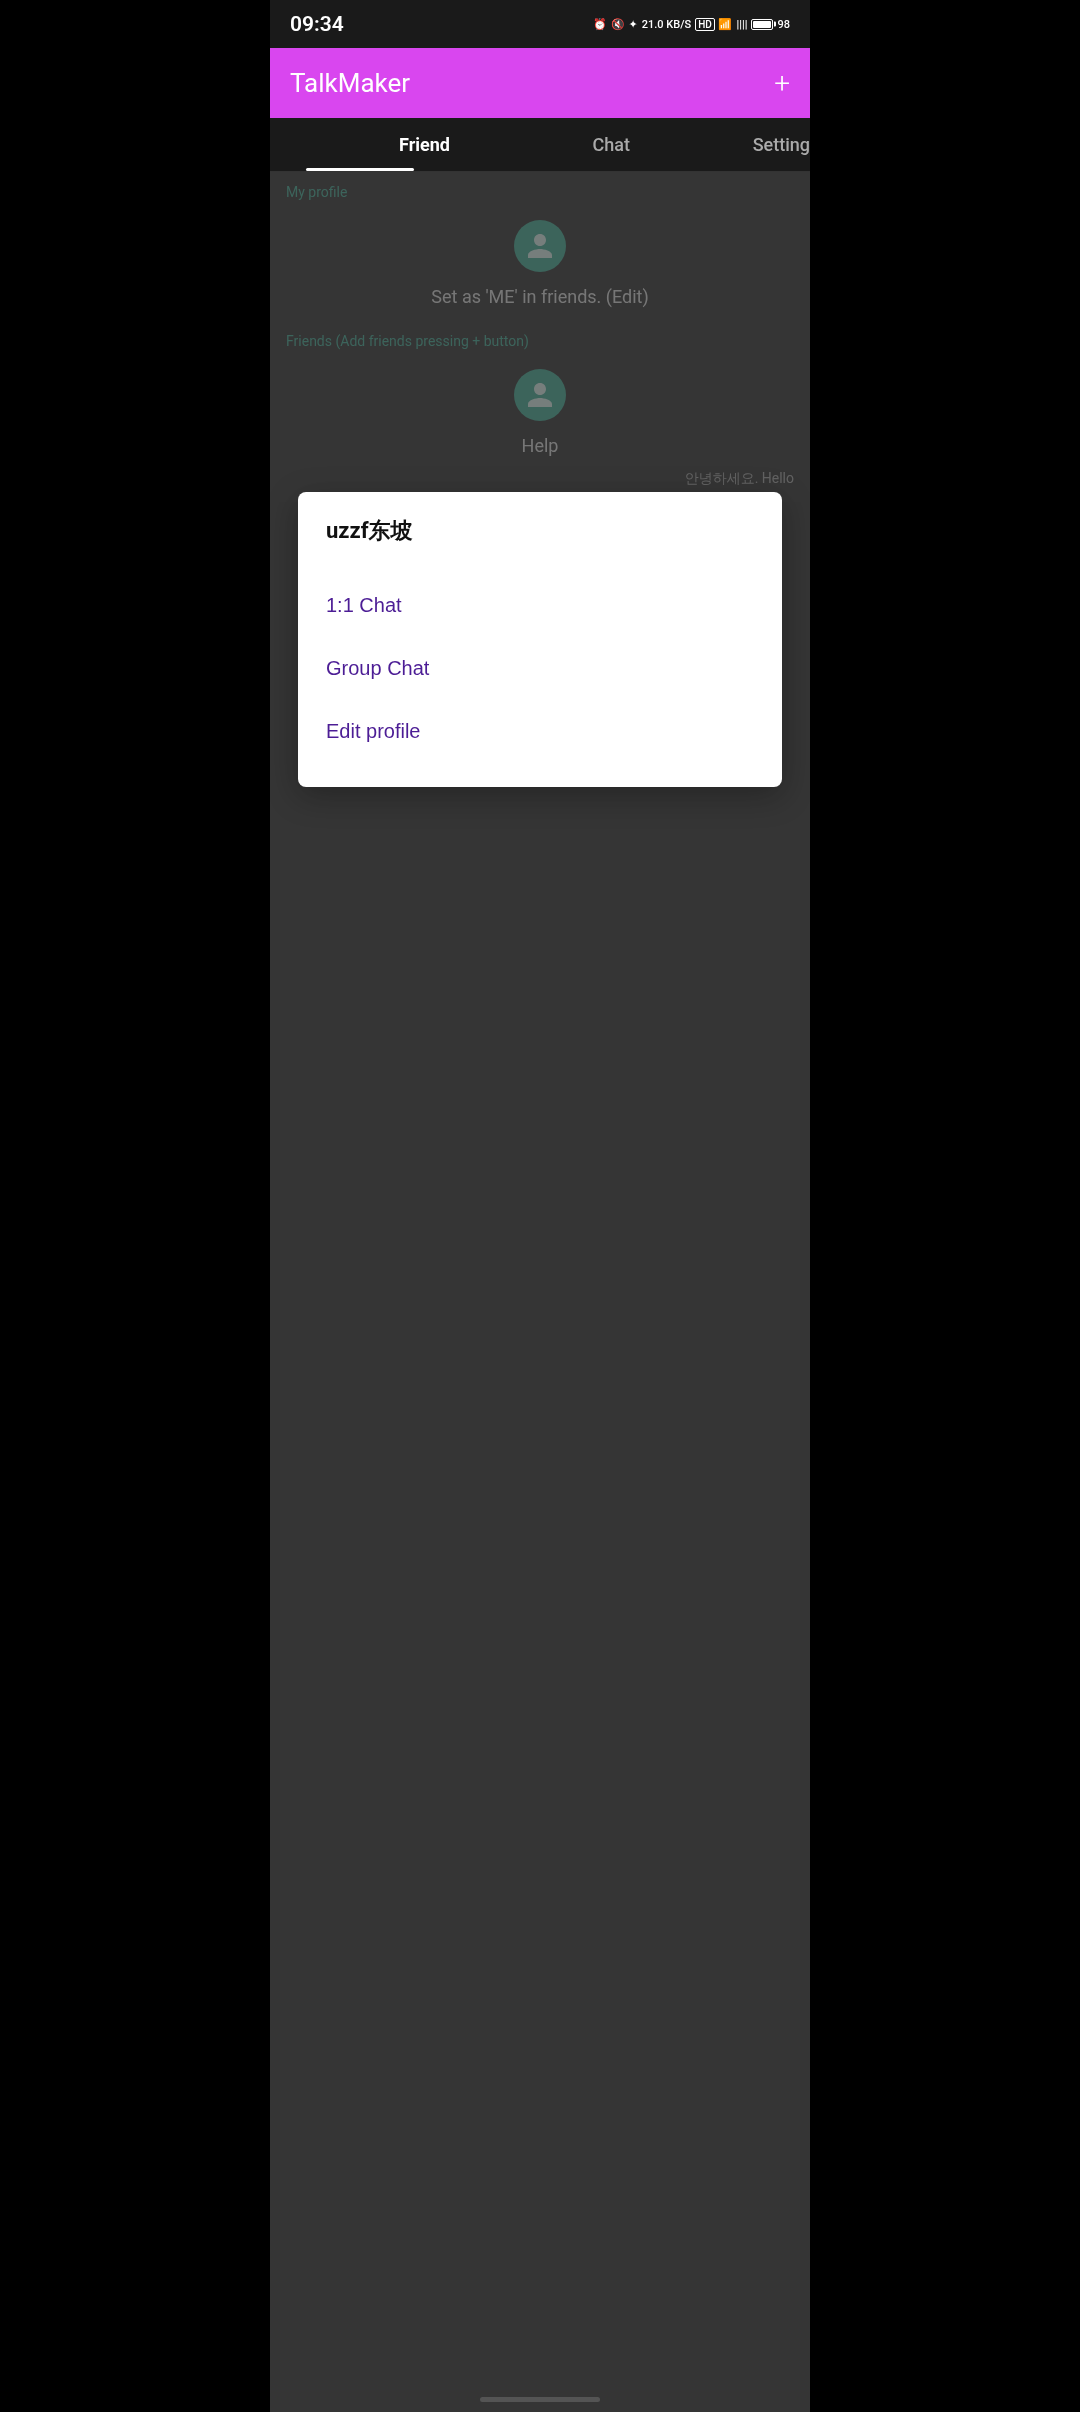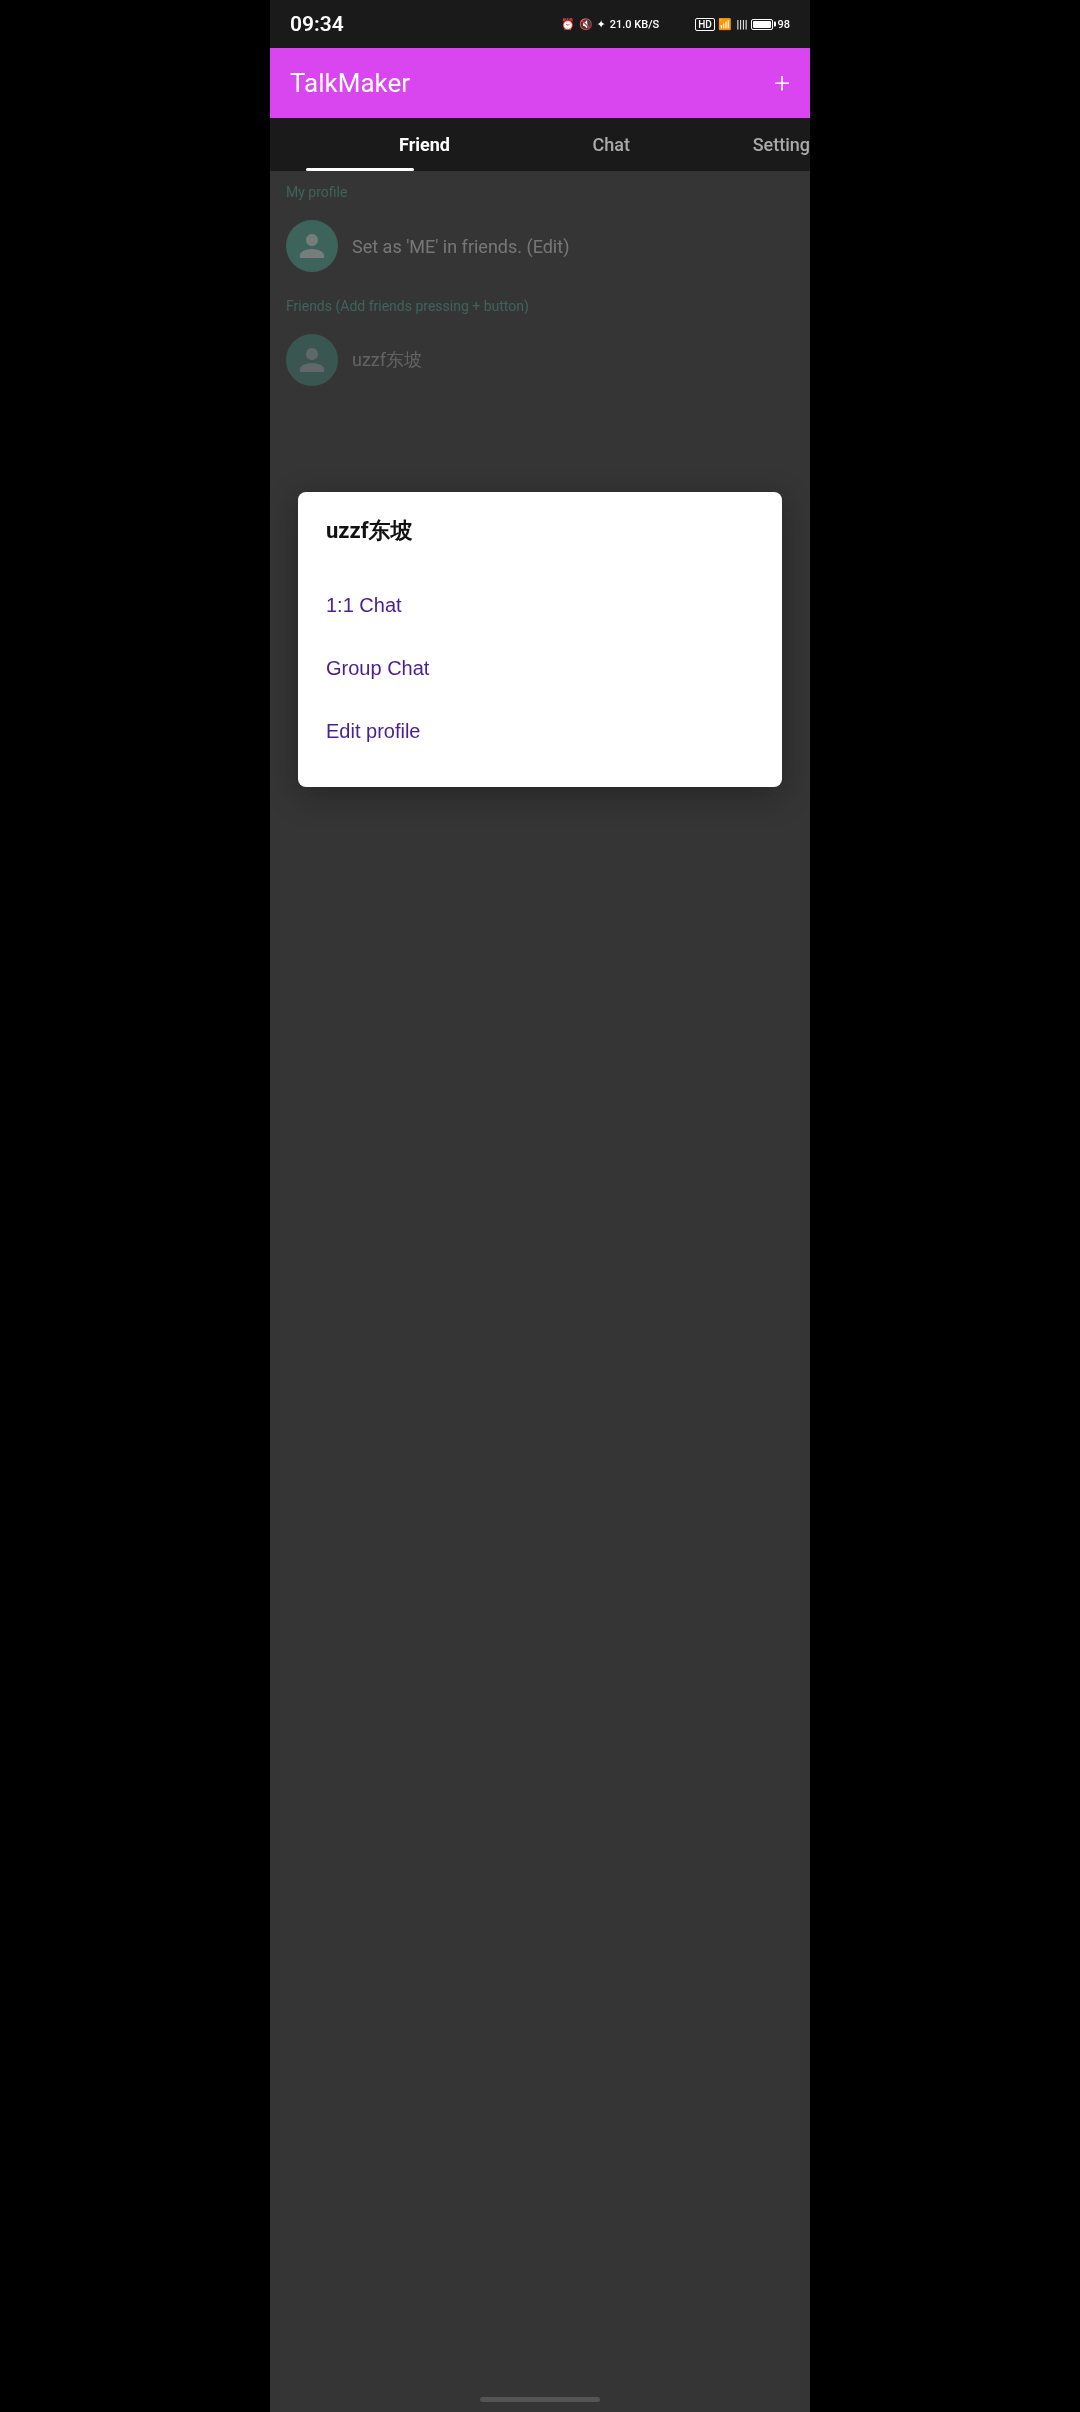--- a/index.html
+++ b/index.html
@@ -116,20 +116,21 @@
       font-size: 14px;
       padding: 12px 16px 6px;
     }
 
     .friend-item {
       display: flex;
       align-items: center;
       padding: 14px 16px;
       gap: 14px;
       background: rgba(60,60,60,0.5);
+      flex-direction: column;
     }
 
     .avatar {
       width: 52px;
       height: 52px;
       border-radius: 50%;
       background: #4caf9a;
       display: flex;
       align-items: center;
       justify-content: center;
@@ -248,21 +249,21 @@
 </head>
 <body>
 
 <div class="status-bar">
   <span class="status-time">09:34</span>
   <div class="status-icons">
     <span>⏰</span>
     <span>🔇</span>
     <span>✦</span>
     <span>21.0 KB/S</span>
-    <span style="border:1px solid #fff;padding:0 2px;font-size:10px;border-radius:2px;margin-left:32px;">HD</span>
+    <span style="border:1px solid #fff;padding:0 2px;font-size:10px;border-radius:2px;">HD</span>
     <span>📶</span>
     <span>||||</span>
     <span>
       <div class="battery-icon">
           <div class="battery-fill"></div>
         </div>
     </span>
     <span>98</span>
   </div>
 </div>
@@ -291,20 +292,29 @@
     <div class="avatar">
       <svg viewBox="0 0 24 24">
         <path d="M12 12c2.7 0 4.8-2.1 4.8-4.8S14.7 2.4 12 2.4 7.2 4.5 7.2 7.2 9.3 12 12 12zm0 2.4c-3.2 0-9.6 1.6-9.6 4.8v2.4h19.2v-2.4c0-3.2-6.4-4.8-9.6-4.8z"></path>
       </svg>
     </div>
     <span class="friend-name">Set as 'ME' in friends. (Edit)</span>
   </div>
 
   <div class="section-label">Friends (Add friends pressing + button)</div>
 
+  <div class="friend-item">
+    <div class="avatar">
+      <svg viewBox="0 0 24 24">
+        <path d="M12 12c2.7 0 4.8-2.1 4.8-4.8S14.7 2.4 12 2.4 7.2 4.5 7.2 7.2 9.3 12 12 12zm0 2.4c-3.2 0-9.6 1.6-9.6 4.8v2.4h19.2v-2.4c0-3.2-6.4-4.8-9.6-4.8z"></path>
+      </svg>
+    </div>
+    <span class="friend-name">Help</span>
+    <span class="friend-preview">안녕하세요. Hello</span>
+  </div>
 
   <div class="friend-item" style="opacity:0.7;">
     <div class="avatar">
       <svg viewBox="0 0 24 24">
         <path d="M12 12c2.7 0 4.8-2.1 4.8-4.8S14.7 2.4 12 2.4 7.2 4.5 7.2 7.2 9.3 12 12 12zm0 2.4c-3.2 0-9.6 1.6-9.6 4.8v2.4h19.2v-2.4c0-3.2-6.4-4.8-9.6-4.8z"></path>
       </svg>
     </div>
     <span class="friend-name">uzzf东坡</span>
   </div>
 

